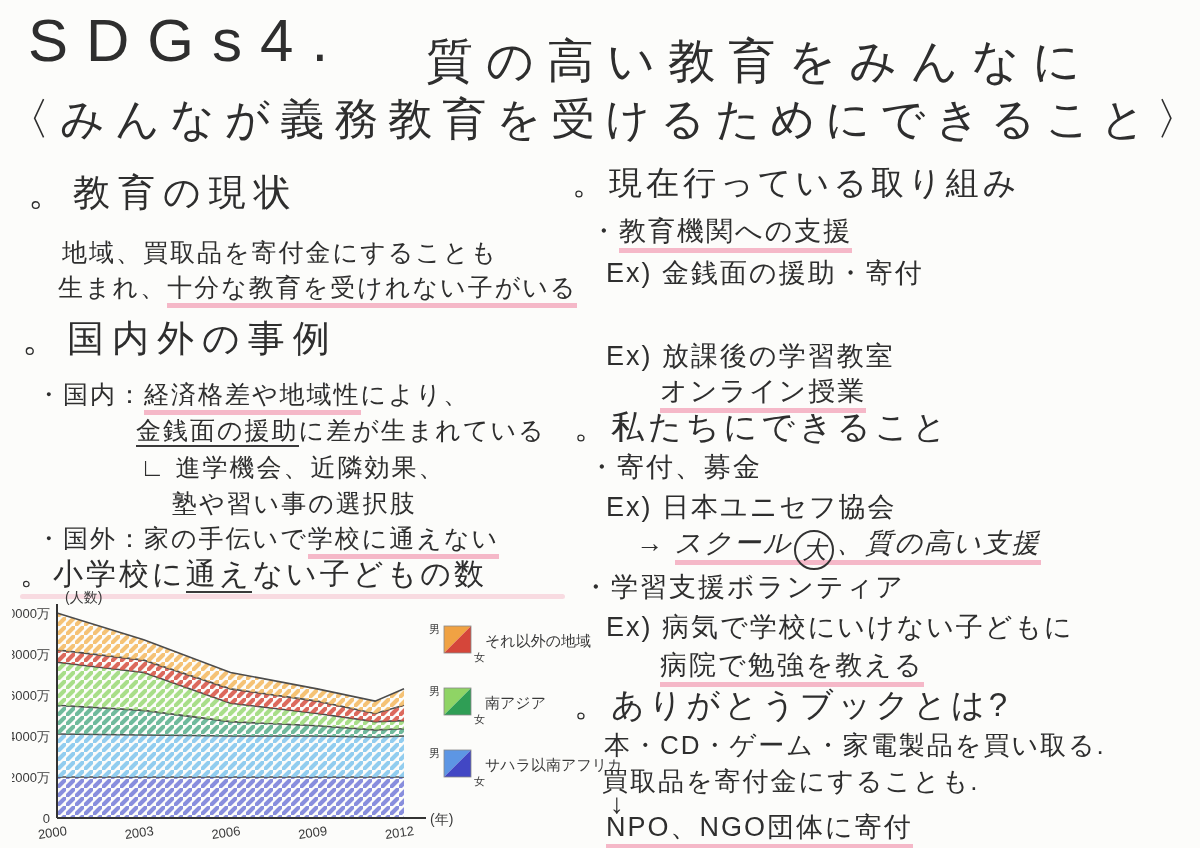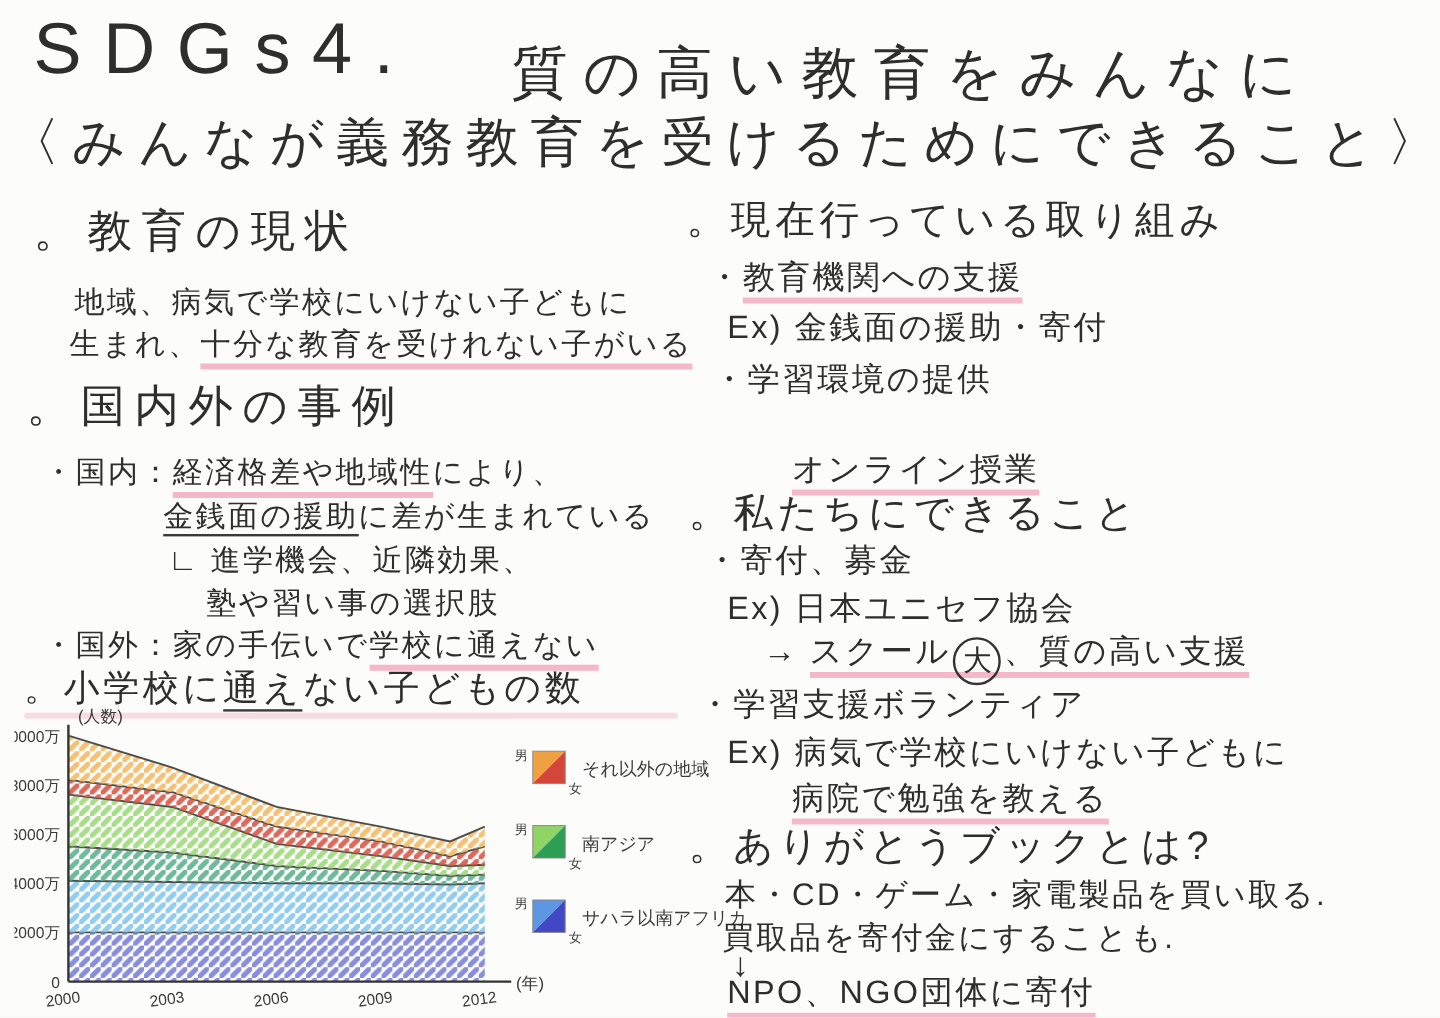--- a/index.html
+++ b/index.html
@@ -36,21 +36,21 @@
 </head>
 <body>
 
 <div id="page">
 
   <div class="t title-latin" style="left:28px; top:6px;">SDGs4.</div>
   <div class="t title-jp" style="left:398px; top:34px;margin-left:28px;">質の高い教育をみんなに</div>
   <div class="t title2" style="left:6px; top:94px;">〈みんなが義務教育を受けるためにできること〉</div>
 
   <div class="t hL" style="left:28px; top:172px;">。教育の現状</div>
-  <div class="t bL" style="left:62px; top:238px;">地域、病気で学校にいけない子どもに</div>
+  <div class="t bL" style="left:62px; top:238px;">地域、買取品を寄付金にすることも</div>
   <div class="t bL" style="left:58px; top:273px;">
     <span>生まれ、</span><span class="up">十分な教育を受けれない子がいる</span>
   </div>
 
   <div class="t hL" style="left:22px; top:318px;">。国内外の事例</div>
   <div class="t bL" style="left:36px; top:380px;">
     <span>・国内：</span><span class="up">経済格差や地域性</span><span>により、</span>
   </div>
   <div class="t bL" style="left:136px; top:416px;">
     <span class="ub">金銭面の援助</span><span>に差が生まれている</span>
@@ -132,29 +132,29 @@
       <text x="428" y="167" text-anchor="end" font-size="11" fill="#3a3a3a">男</text>
       <text x="462" y="195" text-anchor="start" font-size="11" fill="#3a3a3a">女</text>
       <text x="473" y="180" text-anchor="start" font-size="15" fill="#3a3a3a">サハラ以南アフリカ</text>
     </svg>
 
   <div class="t hR" style="left:572px; top:164px;">。現在行っている取り組み</div>
   <div class="t bR" style="left:590px; top:216px;">
     <span>・</span><span class="up">教育機関への支援</span>
   </div>
   <div class="t bR" style="left:606px; top:258px;">Ex) 金銭面の援助・寄付</div>
-  <div class="t bR" style="left:594px; top:301px;">・学習環境の提供</div>
+  <div class="t bR" style="left:606px; top:341px;">Ex) 放課後の学習教室</div>
   <div class="t bR" style="left:660px; top:376px;">
     <span class="up">オンライン授業</span>
   </div>
 
   <div class="t hR" style="left:574px; top:408px;">。私たちにできること</div>
   <div class="t bR" style="left:588px; top:452px;">・寄付、募金</div>
   <div class="t bR" style="left:606px; top:492px;">Ex) 日本ユニセフ協会</div>
-  <div class="t bR" style="left:636px; top:528px;">
+  <div class="t bR" style="left:636px; top:528px;font-style:italic;">
     <span>→ </span><span class="up"><span>スクール</span><span class="circled">大</span><span>、質の高い支援</span></span>
   </div>
   <div class="t bR" style="left:582px; top:572px;">・学習支援ボランティア</div>
   <div class="t bR" style="left:606px; top:612px;">Ex) 病気で学校にいけない子どもに</div>
   <div class="t bR" style="left:660px; top:650px;">
     <span class="up">病院で勉強を教える</span>
   </div>
 
   <div class="t hR" style="left:574px; top:686px;">。ありがとうブックとは?</div>
   <div class="t bR" style="left:604px; top:731px; font-size:26px;">本・CD・ゲーム・家電製品を買い取る.</div>

